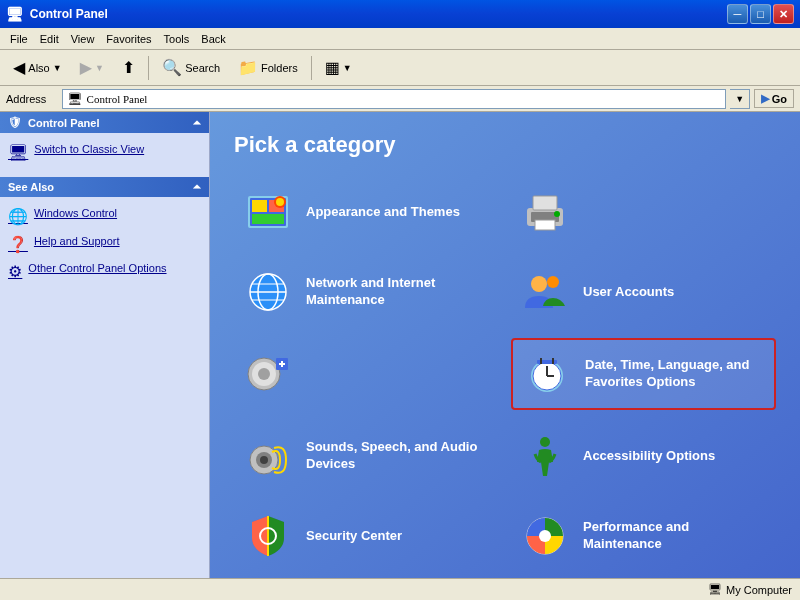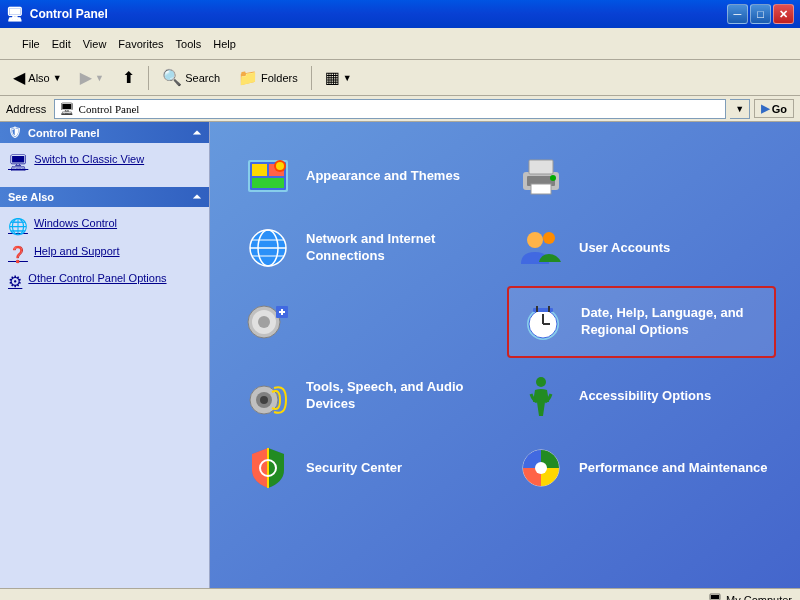--- a/index.html
+++ b/index.html
@@ -27,24 +27,24 @@
       cursor: pointer;
       display: flex; align-items: center; justify-content: center;
       font-size: 11px; font-weight: bold; color: white;
       background: linear-gradient(to bottom, #4a90d9, #1a5cb0);
     }
     .win-btn.close-btn { background: linear-gradient(to bottom, #e05050, #c02020); }
 
     
     #menubar {
       background: #ECE9D8;
-      height: 32px;
-      display: flex;
-      align-items: center;
-      padding: 0 16px;
+      height: 22px;
+      display: flex;
+      align-items: center;
+      padding: 0 4px;
       border-bottom: 1px solid #ACA899;
       font-size: 11px;
     }
     .menu-item {
       padding: 2px 6px;
       cursor: pointer;
       color: #000;
     }
 
     
@@ -72,21 +72,21 @@
     #addressbar {
       background: #ECE9D8;
       height: 26px;
       display: flex;
       align-items: center;
       padding: 2px 6px;
       gap: 4px;
       border-bottom: 1px solid #ACA899;
       font-size: 11px;
     }
-    #addressbar .addr-label { color: #000; margin-right: 4px; }
+    #addressbar .addr-label { color: #000; margin-right: 12px; }
     #addr-input-container {
       flex: 1;
       display: flex;
       align-items: center;
       background: white;
       border: 1px solid #7F9DB9;
       height: 20px;
       padding: 0 4px;
     }
     #addr-input-container .addr-icon { font-size: 12px; margin-right: 4px; }
@@ -161,21 +161,21 @@
     .page-title {
       color: white;
       font-size: 22px;
       font-weight: bold;
       margin-bottom: 20px;
     }
 
     .categories-grid {
       display: grid;
       grid-template-columns: 1fr 1fr;
-      gap: 4px;
+      gap: 12px;
     }
 
     .category-item {
       display: flex;
       align-items: center;
       gap: 12px;
       cursor: pointer;
       padding: 8px;
       border-radius: 4px;
     }
@@ -227,21 +227,21 @@
     <div class="win-btn close-btn">✕</div>
   </div>
 </div>
 
 <div id="menubar">
   <span class="menu-item">File</span>
   <span class="menu-item">Edit</span>
   <span class="menu-item">View</span>
   <span class="menu-item">Favorites</span>
   <span class="menu-item">Tools</span>
-  <span class="menu-item">Help</span>
+  <span class="menu-item">Back</span>
 </div>
 
 <div id="toolbar">
   <button class="toolbar-btn">
     <span style="font-size:16px;">◀</span>
     <span>Also</span>
     <span style="font-size:9px;">▼</span>
   </button>
   <button class="toolbar-btn">
     <span style="font-size:16px; color:#aaa;">▶</span>
@@ -316,20 +316,21 @@
         <div class="sidebar-link">
           <span class="sidebar-link-icon">⚙</span>
           <span>Other Control Panel Options</span>
         </div>
       </div>
     </div>
 
   </div>
 
   <div id="content">
+    <div class="page-title">Pick a category</div>
 
     <div class="categories-grid">
 
       <div class="category-item">
         <div class="cat-icon-container">
           <svg class="cat-icon-svg" viewBox="0 0 48 48">
             <rect x="4" y="8" width="40" height="32" rx="2" fill="#87CEEB"></rect>
             <rect x="6" y="10" width="36" height="28" rx="1" fill="#4169E1"></rect>
             <rect x="8" y="12" width="15" height="12" fill="#FFD700"></rect>
             <rect x="25" y="12" width="15" height="12" fill="#FF6347"></rect>
@@ -357,21 +358,21 @@
         <div class="cat-icon-container">
           <svg class="cat-icon-svg" viewBox="0 0 48 48">
             <circle cx="24" cy="24" r="18" fill="#1E90FF" opacity="0.8"></circle>
             <ellipse cx="24" cy="24" rx="10" ry="18" fill="none" stroke="white" stroke-width="1.5"></ellipse>
             <line x1="6" y1="24" x2="42" y2="24" stroke="white" stroke-width="1.5"></line>
             <line x1="8" y1="16" x2="40" y2="16" stroke="white" stroke-width="1"></line>
             <line x1="8" y1="32" x2="40" y2="32" stroke="white" stroke-width="1"></line>
             <circle cx="24" cy="24" r="18" fill="none" stroke="white" stroke-width="1.5"></circle>
           </svg>
         </div>
-        <span class="cat-label">Network and Internet Connections</span>
+        <span class="cat-label">Network and Internet Maintenance</span>
       </div>
 
       <div class="category-item">
         <div class="cat-icon-container">
           <svg class="cat-icon-svg" viewBox="0 0 48 48">
             <circle cx="18" cy="16" r="8" fill="#FFB347"></circle>
             <path d="M4 40 Q4 28 18 28 Q32 28 32 40" fill="#4169E1"></path>
             <circle cx="32" cy="14" r="6" fill="#FF8C00"></circle>
             <path d="M22 38 Q24 30 32 30 Q40 30 44 38" fill="#228B22"></path>
           </svg>
@@ -397,34 +398,34 @@
           <svg class="cat-icon-svg" viewBox="0 0 48 48">
             <circle cx="24" cy="26" r="16" fill="#87CEEB"></circle>
             <circle cx="24" cy="26" r="14" fill="white" stroke="#4169E1" stroke-width="1"></circle>
             <line x1="24" y1="26" x2="24" y2="16" stroke="#333" stroke-width="2"></line>
             <line x1="24" y1="26" x2="31" y2="26" stroke="#333" stroke-width="2"></line>
             <rect x="14" y="10" width="20" height="4" rx="1" fill="#4169E1"></rect>
             <line x1="18" y1="8" x2="18" y2="14" stroke="#333" stroke-width="2"></line>
             <line x1="30" y1="8" x2="30" y2="14" stroke="#333" stroke-width="2"></line>
           </svg>
         </div>
-        <span class="cat-label">Date, Help, Language, and Regional Options</span>
+        <span class="cat-label">Date, Time, Language, and Favorites Options</span>
       </div>
 
       <div class="category-item">
         <div class="cat-icon-container">
           <svg class="cat-icon-svg" viewBox="0 0 48 48">
             <circle cx="20" cy="28" r="14" fill="#C0C0C0" stroke="#808080" stroke-width="1"></circle>
             <circle cx="20" cy="28" r="8" fill="#808080"></circle>
             <circle cx="20" cy="28" r="4" fill="#404040"></circle>
             <path d="M28 20 Q36 16 36 28 Q36 40 28 36" fill="none" stroke="#FFD700" stroke-width="2"></path>
             <path d="M30 16 Q42 12 42 28 Q42 44 30 40" fill="none" stroke="#FFD700" stroke-width="2"></path>
           </svg>
         </div>
-        <span class="cat-label">Tools, Speech, and Audio Devices</span>
+        <span class="cat-label">Sounds, Speech, and Audio Devices</span>
       </div>
 
       <div class="category-item">
         <div class="cat-icon-container">
           <svg class="cat-icon-svg" viewBox="0 0 48 48">
             <circle cx="24" cy="10" r="5" fill="#228B22"></circle>
             <path d="M18 18 Q24 16 30 18 L32 30 L28 30 L26 44 L22 44 L20 30 L16 30 Z" fill="#228B22"></path>
             <path d="M14 22 Q16 28 20 30" stroke="#228B22" stroke-width="3" fill="none"></path>
             <path d="M34 22 Q32 28 28 30" stroke="#228B22" stroke-width="3" fill="none"></path>
           </svg>

